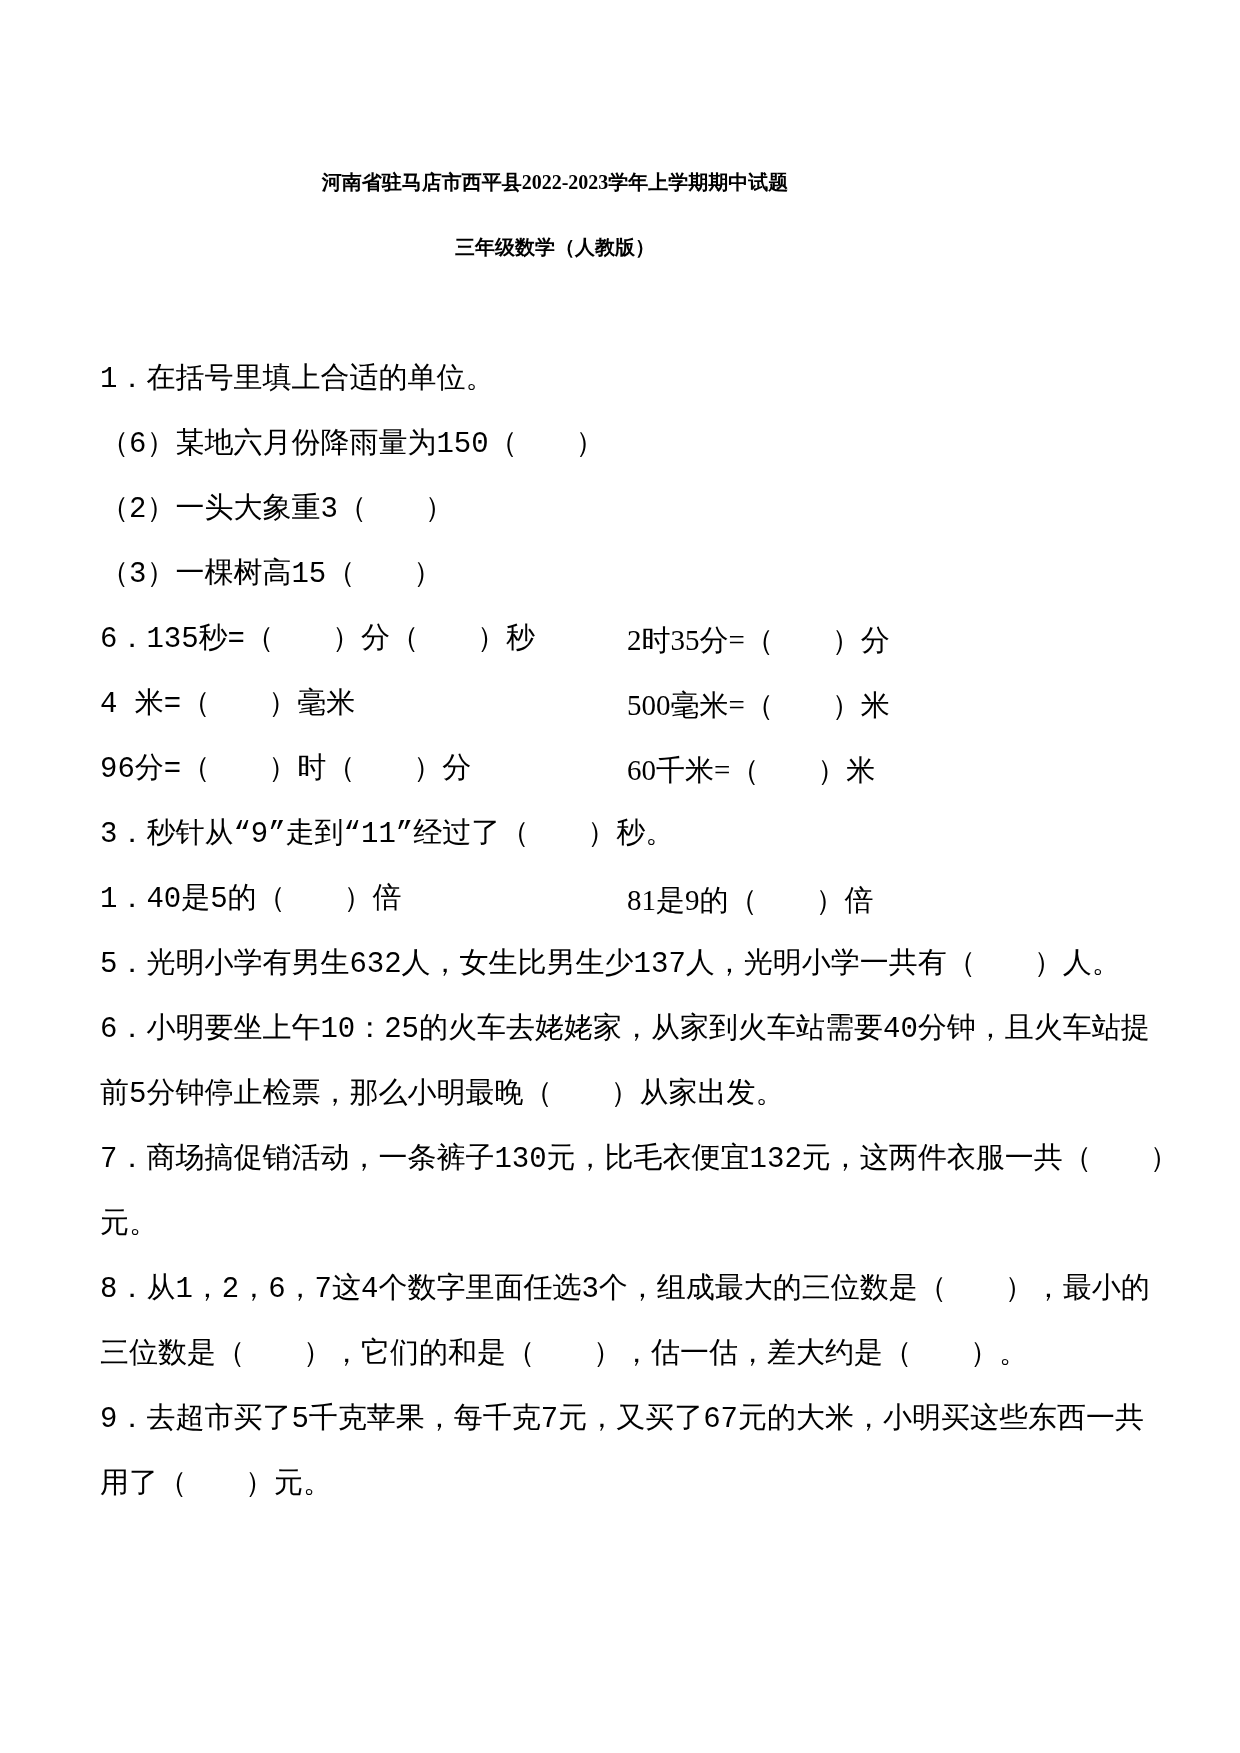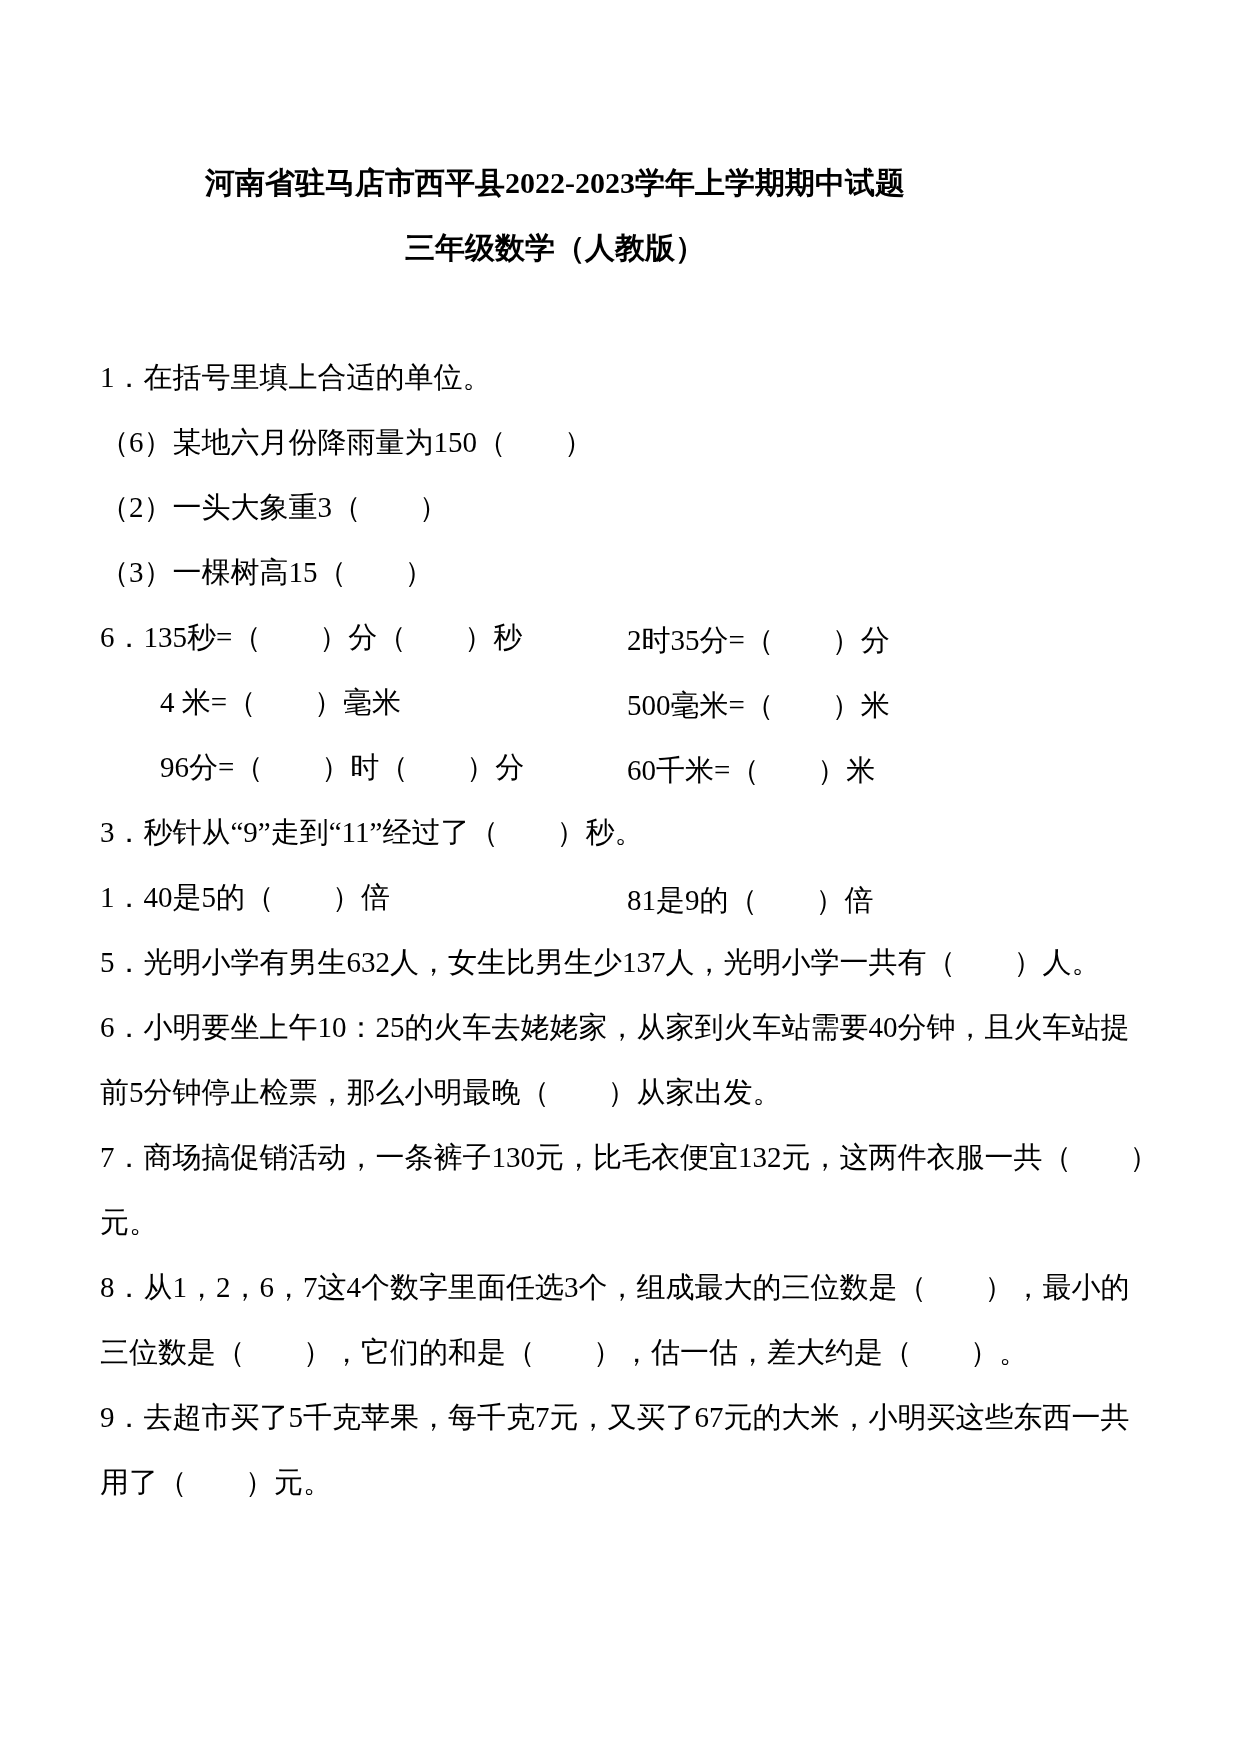--- a/index.html
+++ b/index.html
@@ -14,21 +14,21 @@
     background: var(--page-bg, #ffffff);
     color: var(--page-fg, #000000);
     font-family: "Liberation Serif", "DejaVu Serif", serif;
     overflow: hidden;
     box-sizing: border-box;
     padding: 150px 100px 0 100px;
   }
   .title-line {
     height: 65px;
     line-height: 65px;
-    font-size: 30px;
+    font-size: 20px;
     font-weight: bold;
     text-align: center;
     
     padding-right: 130px;
     white-space: nowrap;
   }
   .blank-row {
     height: 65px;
   }
   .section-heading {
@@ -40,23 +40,23 @@
   }
   .line {
     position: relative;
     height: 65px;
     line-height: 65px;
     font-size: 29px;
     white-space: nowrap;
   }
   .line .col1 {
     display: inline-block;
+    font-family: Liberation Mono, monospace;
   }
   .line.indent .col1 {
-    margin-left: 60px;
   }
   .line .col2 {
     position: absolute;
     left: 527px;
     top: 3px;
     white-space: nowrap;
   }
 </style>
 </head>
 <body>

